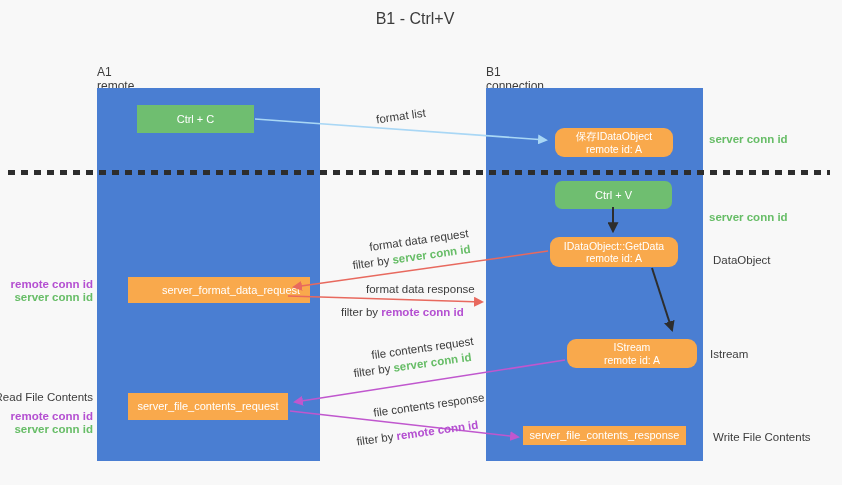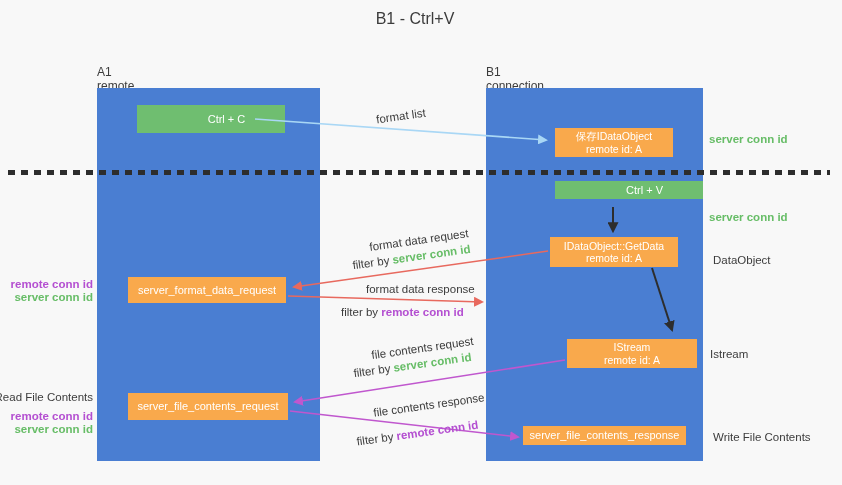--- a/index.html
+++ b/index.html
@@ -13,23 +13,23 @@
            font-size:16px; line-height:21px; color:var(--text_dark,#3c3c3c); }
   .hdr { position:absolute; top:65px; text-align:left; font-size:12px; line-height:14px; z-index:1; }
   .hdr.a1 { left:97px; width:223px; }
   .hdr.b1 { left:486px; width:217px; }
   .col { position:absolute; top:88px; height:373px; background:var(--column_blue,#4a7ed2); z-index:1; }
   .col.a1 { left:97px; width:223px; }
   .col.b1 { left:486px; width:217px; }
   .node { position:absolute; display:flex; flex-direction:column; align-items:center;
           justify-content:center; color:#fff; text-align:center; z-index:3;
           font-size:11px; line-height:13px; white-space:nowrap; }
-  .node.two { font-size:10.5px; line-height:12.5px; }
+  .node.two { font-size:10.5px; line-height:12.5px;border-radius:9px; }
   .orange { background:var(--box_orange,#f9a94c); }
-  .green  { background:var(--box_green,#6fbe70);padding-left:31px; }
+  .green  { background:var(--box_green,#6fbe70); }
   .dotted { position:absolute; top:170px; left:8px; width:822px; height:5px; z-index:4;
             background: repeating-linear-gradient(90deg, var(--arrow_black,#2d2d2d) 0 7px, transparent 7px 13px); }
   svg.wires { position:absolute; left:0; top:0; z-index:4; pointer-events:none; }
   .s-blue { stroke:var(--arrow_blue,#a9d7f5); stroke-width:1.6; }
   .s-red  { stroke:var(--arrow_red,#e8695e); stroke-width:1.5; }
   .s-mag  { stroke:var(--arrow_magenta,#c057ce); stroke-width:1.5; }
   .s-blk  { stroke:var(--arrow_black,#2d2d2d); stroke-width:2; }
   .f-blue { fill:var(--arrow_blue,#a9d7f5); }
   .f-red  { fill:var(--arrow_red,#e8695e); }
   .f-mag  { fill:var(--arrow_magenta,#c057ce); }
@@ -60,32 +60,32 @@
   </div>
 
   <div class="col a1"></div>
   <div class="col b1"></div>
 
   <div class="dotted"></div>
 
   <div class="node green" style="left:137px; top:105px; width:117px; height:28px;">
     <span>Ctrl + C</span>
   </div>
-  <div class="node orange" style="left:128px; top:277px; width:158px; height:26px;">
+  <div class="node orange" style="left:128px; top:277px; width:158px; height:26px;padding-left:24px;">
     <span>server_format_data_request</span>
   </div>
   <div class="node orange" style="left:128px; top:393px; width:160px; height:27px;">
     <span>server_file_contents_request</span>
   </div>
 
   <div class="node orange two" style="left:555px; top:128px; width:118px; height:29px;">
     <span>保存IDataObject</span>
     <span>remote id: A</span>
   </div>
-  <div class="node green" style="left:555px; top:181px; width:117px; height:18px;">
+  <div class="node green" style="left:555px; top:181px; width:117px; height:28px;border-radius:7px;">
     <span>Ctrl + V</span>
   </div>
   <div class="node orange two" style="left:550px; top:237px; width:128px; height:30px;">
     <span>IDataObject::GetData</span>
     <span>remote id: A</span>
   </div>
   <div class="node orange two" style="left:567px; top:339px; width:130px; height:29px;">
     <span>IStream</span>
     <span>remote id: A</span>
   </div>

